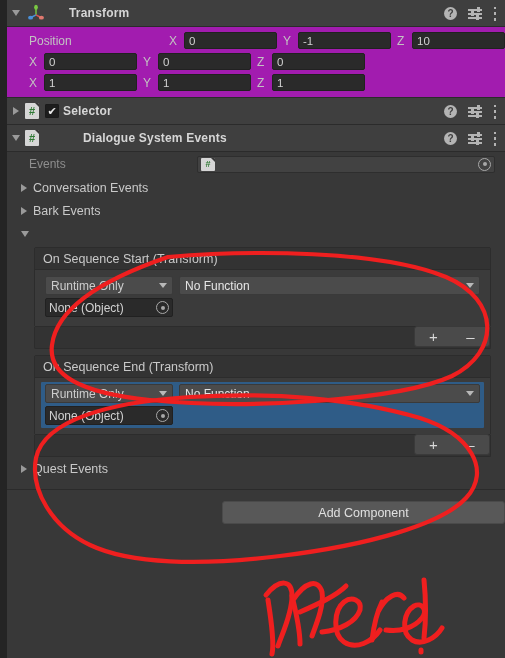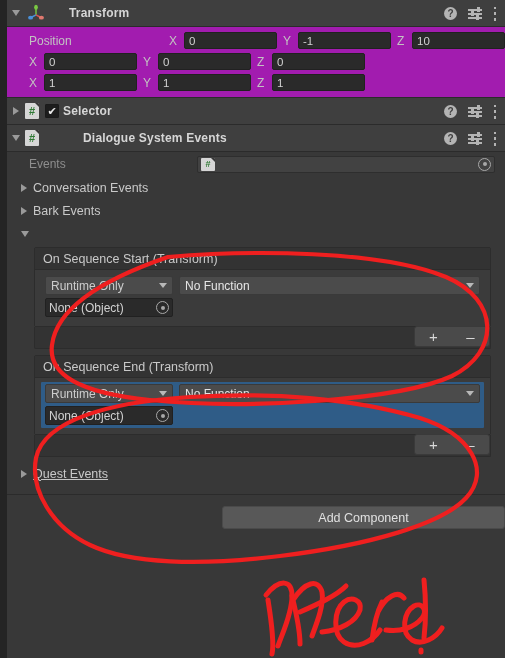--- a/index.html
+++ b/index.html
@@ -444,21 +444,21 @@
           </div>
         </div>
         <div class="ue-footer">
           <div class="plusminus">
             <span class="pm-btn">+</span>
             <span class="pm-btn">–</span>
           </div>
         </div>
       </div>
 
-      <div class="sub-foldout" style="margin-top:5px;text-decoration:underline;">
+      <div class="sub-foldout" style="">
         <span class="tri tri-right"></span>
         <span class="lbl">Quest Events</span>
       </div>
 
       <div style="height:9px;"></div>
       <div class="sep"></div>
 
       <div class="add-zone">
         <div class="add-btn">Add Component</div>
       </div>

